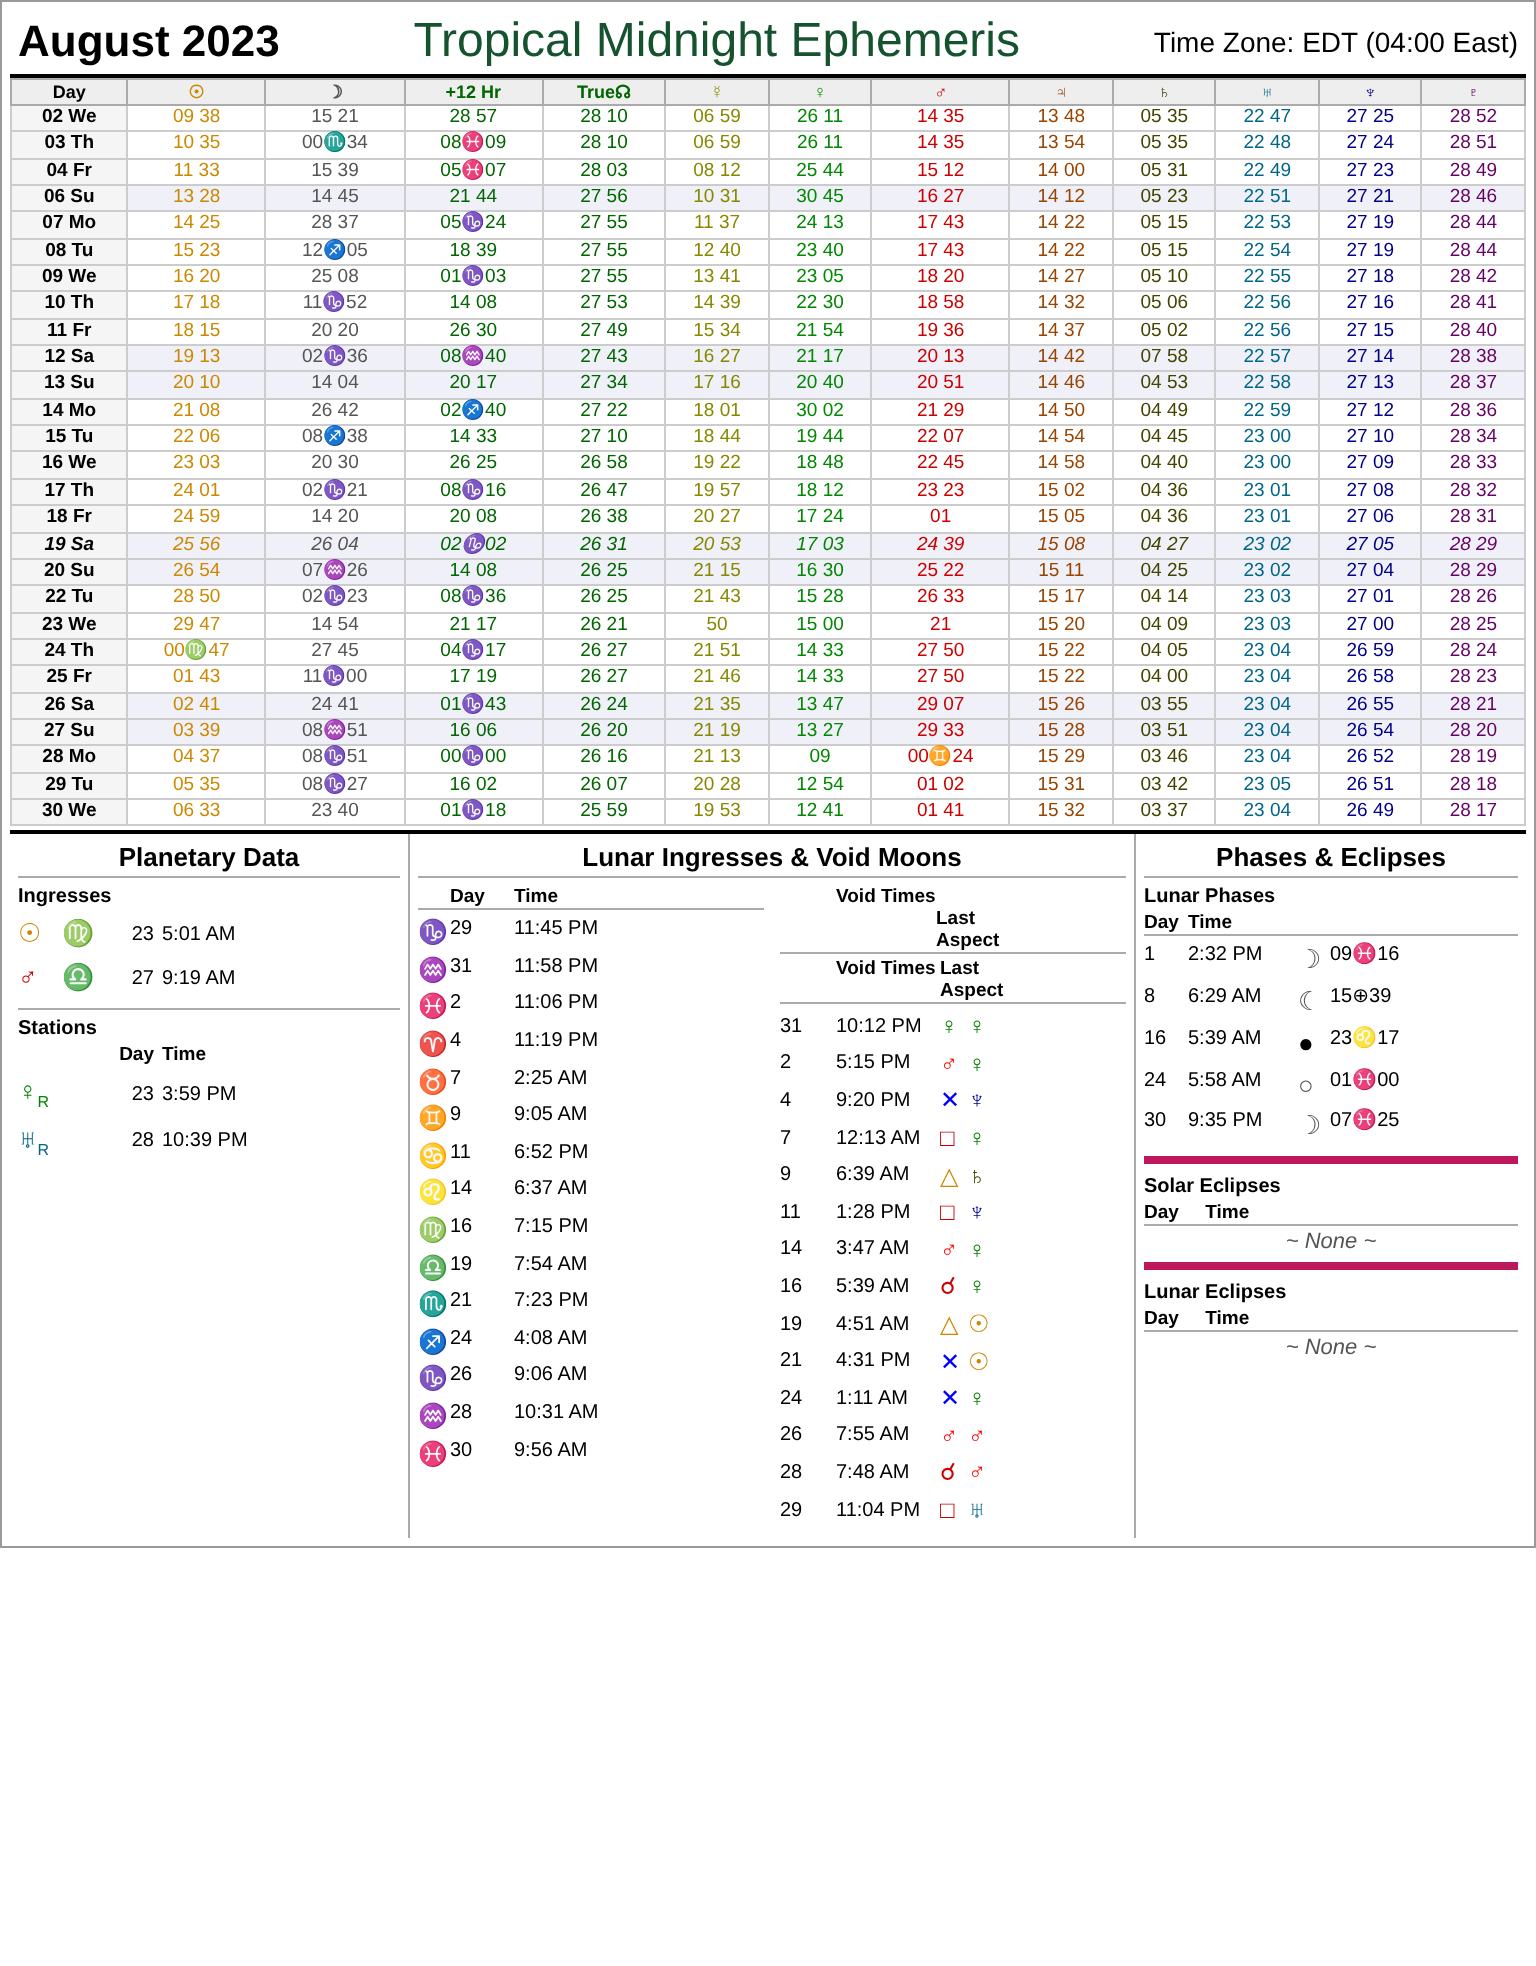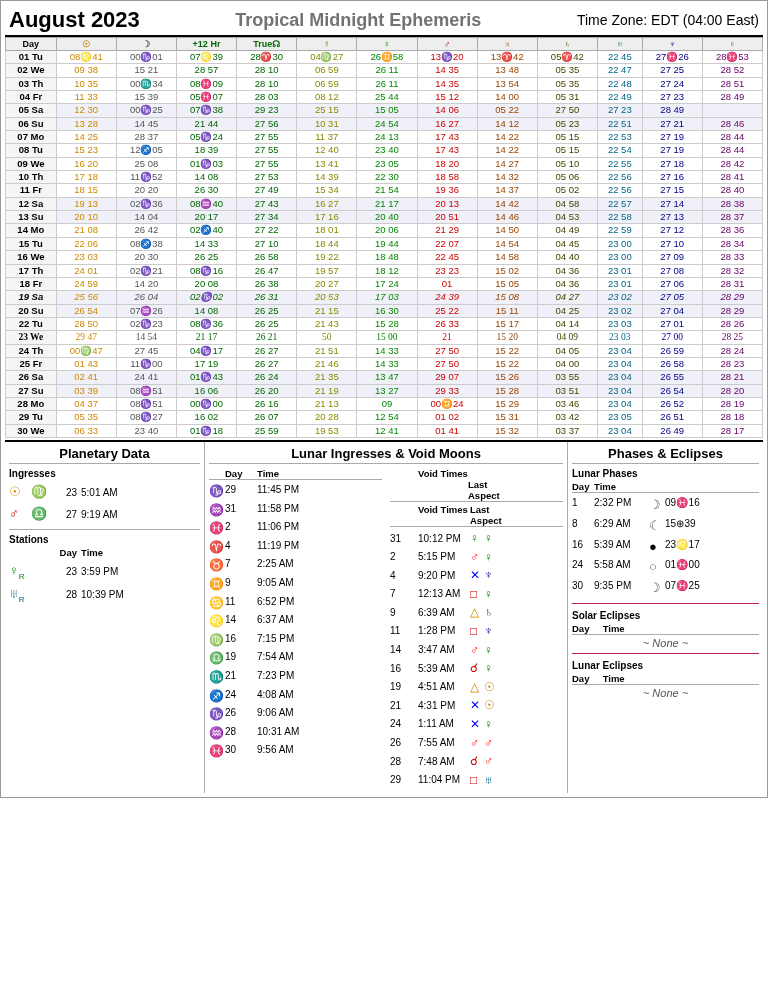--- a/index.html
+++ b/index.html
@@ -23,23 +23,23 @@
       align-items: center;
       padding: 2px 4px;
       border-bottom: 2px solid #000;
     }
     .header-title {
       font-size: 22px;
       font-weight: bold;
       color: #000;
     }
     .header-center {
-      font-size: 18px;
-      font-weight: bold;
-      color: #737373;
+      font-size: 24px;
+      font-weight: normal;
+      color: #14532d;
     }
     .header-right {
       font-size: 14px;
       color: #000;
     }
 
     
     .cal-table {
       width: 100%;
       border-collapse: collapse;
@@ -91,21 +91,21 @@
       padding-bottom: 2px;
     }
     .sub-title {
       font-weight: bold;
       font-size: 10px;
       margin-top: 4px;
       margin-bottom: 2px;
     }
 
     .eclipse-section {
-      border-top: 1px solid #be185d;
+      border-top: 4px solid #be185d;
       margin-top: 4px;
       padding-top: 2px;
     }
     .none-text {
       text-align: center;
       font-style: italic;
       color: #555;
     }
     .col1 { width: 200px; border-right: 1px solid #aaa; padding: 4px; }
     .col2 { flex: 1; border-right: 1px solid #aaa; padding: 4px; }
@@ -135,35 +135,20 @@
         <th class="col-mars">♂</th>
         <th class="col-jup">♃</th>
         <th class="col-sat">♄</th>
         <th class="col-uran">♅</th>
         <th class="col-nept">♆</th>
         <th class="col-pluto">♇</th>
       </tr>
     </thead>
     <tbody id="cal-body">
 
-    <tr style="background: rgb(255, 255, 255);">
-          <td class="col-day">01 Tu</td>
-          <td class="col-sun">08♌41</td>
-          <td class="col-moon">00♑01</td>
-          <td class="col-12hr">07♌39</td>
-          <td class="col-truenode">28♈30</td>
-          <td class="col-merc">04♍27</td>
-          <td class="col-venus">26♊58</td>
-          <td class="col-mars">13♑20</td>
-          <td class="col-jup">13♈42</td>
-          <td class="col-sat">05♈42</td>
-          <td class="col-uran">22 45</td>
-          <td class="col-nept">27♓26</td>
-          <td class="col-pluto">28♓53</td>
-        </tr>
         <tr style="background: rgb(255, 255, 255);">
           <td class="col-day">02 We</td>
           <td class="col-sun">09 38</td>
           <td class="col-moon">15 21</td>
           <td class="col-12hr">28 57</td>
           <td class="col-truenode">28 10</td>
           <td class="col-merc">06 59</td>
           <td class="col-venus">26 11</td>
           <td class="col-mars">14 35</td>
           <td class="col-jup">13 48</td>
@@ -196,42 +181,27 @@
           <td class="col-merc">08 12</td>
           <td class="col-venus">25 44</td>
           <td class="col-mars">15 12</td>
           <td class="col-jup">14 00</td>
           <td class="col-sat">05 31</td>
           <td class="col-uran">22 49</td>
           <td class="col-nept">27 23</td>
           <td class="col-pluto">28 49</td>
         </tr>
         <tr style="background: rgb(240, 240, 248);">
-          <td class="col-day">05 Sa</td>
-          <td class="col-sun">12 30</td>
-          <td class="col-moon">00♑25</td>
-          <td class="col-12hr">07♑38</td>
-          <td class="col-truenode">29 23</td>
-          <td class="col-merc">25 15</td>
-          <td class="col-venus">15 05</td>
-          <td class="col-mars">14 06</td>
-          <td class="col-jup">05 22</td>
-          <td class="col-sat">27 50</td>
-          <td class="col-uran">27 23</td>
-          <td class="col-nept">28 49</td>
-          <td class="col-pluto"></td>
-        </tr>
-        <tr style="background: rgb(240, 240, 248);">
           <td class="col-day">06 Su</td>
           <td class="col-sun">13 28</td>
           <td class="col-moon">14 45</td>
           <td class="col-12hr">21 44</td>
           <td class="col-truenode">27 56</td>
           <td class="col-merc">10 31</td>
-          <td class="col-venus">24 54</td>
+          <td class="col-venus">30 45</td>
           <td class="col-mars">16 27</td>
           <td class="col-jup">14 12</td>
           <td class="col-sat">05 23</td>
           <td class="col-uran">22 51</td>
           <td class="col-nept">27 21</td>
           <td class="col-pluto">28 46</td>
         </tr>
         <tr style="background: rgb(255, 255, 255);">
           <td class="col-day">07 Mo</td>
           <td class="col-sun">14 25</td>
@@ -310,21 +280,21 @@
         <tr style="background: rgb(240, 240, 248);">
           <td class="col-day">12 Sa</td>
           <td class="col-sun">19 13</td>
           <td class="col-moon">02♑36</td>
           <td class="col-12hr">08♒40</td>
           <td class="col-truenode">27 43</td>
           <td class="col-merc">16 27</td>
           <td class="col-venus">21 17</td>
           <td class="col-mars">20 13</td>
           <td class="col-jup">14 42</td>
-          <td class="col-sat">04 58</td>
+          <td class="col-sat">07 58</td>
           <td class="col-uran">22 57</td>
           <td class="col-nept">27 14</td>
           <td class="col-pluto">28 38</td>
         </tr>
         <tr style="background: rgb(240, 240, 248);">
           <td class="col-day">13 Su</td>
           <td class="col-sun">20 10</td>
           <td class="col-moon">14 04</td>
           <td class="col-12hr">20 17</td>
           <td class="col-truenode">27 34</td>
@@ -337,21 +307,21 @@
           <td class="col-nept">27 13</td>
           <td class="col-pluto">28 37</td>
         </tr>
         <tr style="background: rgb(255, 255, 255);">
           <td class="col-day">14 Mo</td>
           <td class="col-sun">21 08</td>
           <td class="col-moon">26 42</td>
           <td class="col-12hr">02♐40</td>
           <td class="col-truenode">27 22</td>
           <td class="col-merc">18 01</td>
-          <td class="col-venus">20 06</td>
+          <td class="col-venus">30 02</td>
           <td class="col-mars">21 29</td>
           <td class="col-jup">14 50</td>
           <td class="col-sat">04 49</td>
           <td class="col-uran">22 59</td>
           <td class="col-nept">27 12</td>
           <td class="col-pluto">28 36</td>
         </tr>
         <tr style="background: rgb(255, 255, 255);">
           <td class="col-day">15 Tu</td>
           <td class="col-sun">22 06</td>
@@ -450,21 +420,21 @@
           <td class="col-truenode">26 25</td>
           <td class="col-merc">21 43</td>
           <td class="col-venus">15 28</td>
           <td class="col-mars">26 33</td>
           <td class="col-jup">15 17</td>
           <td class="col-sat">04 14</td>
           <td class="col-uran">23 03</td>
           <td class="col-nept">27 01</td>
           <td class="col-pluto">28 26</td>
         </tr>
-        <tr style="background: rgb(255, 255, 255); font-family: Liberation Serif, serif;">
+        <tr style="background: rgb(255, 255, 255);">
           <td class="col-day">23 We</td>
           <td class="col-sun">29 47</td>
           <td class="col-moon">14 54</td>
           <td class="col-12hr">21 17</td>
           <td class="col-truenode">26 21</td>
           <td class="col-merc">50  </td>
           <td class="col-venus">15 00</td>
           <td class="col-mars">21  </td>
           <td class="col-jup">15 20</td>
           <td class="col-sat">04 09</td>

